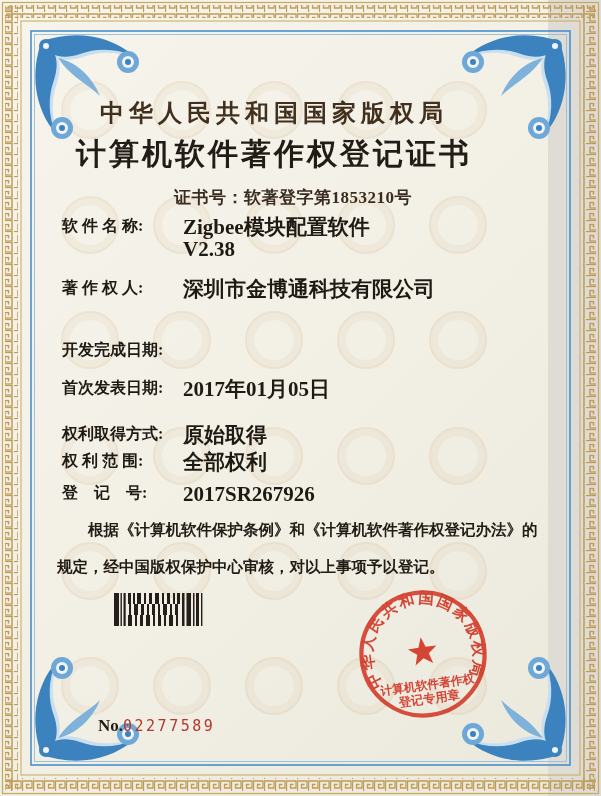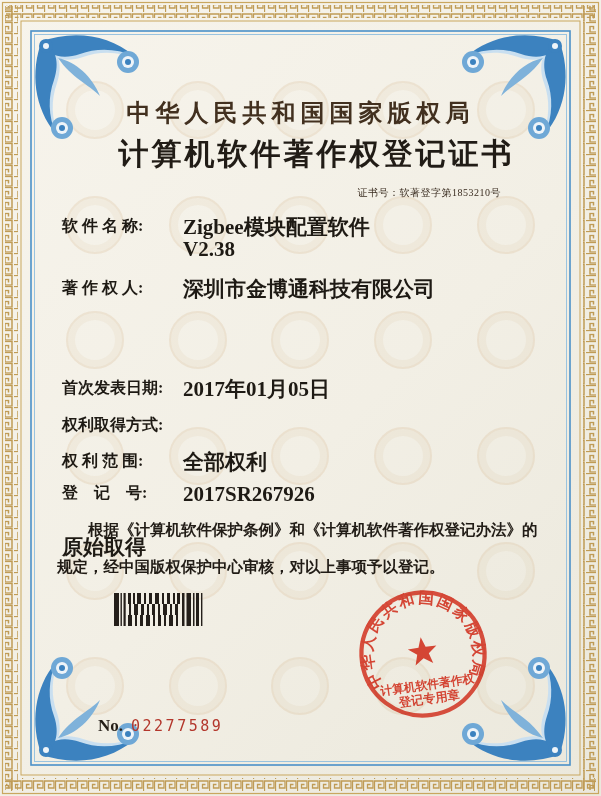--- a/index.html
+++ b/index.html
@@ -2,21 +2,21 @@
 <html><head>
 <meta charset="utf-8">
 <style>
   html,body{margin:0;padding:0;}
   body{
     width:601px;height:796px;overflow:hidden;
     font-family:"Liberation Serif","DejaVu Serif",serif;
     background:#dedcd4;
   }
   .page{
-    position:relative;width:601px;height:796px;
+    position:relative;width:548px;height:796px;
     background:linear-gradient(135deg,#f7f4ec 0%,#f2efe5 55%,#ebe8dc 100%);
   }
   
   .watermarks{
     position:absolute;left:44px;top:52px;right:44px;bottom:52px;
     display:grid;grid-template-columns:repeat(5,1fr);grid-template-rows:repeat(6,1fr);
     z-index:1;pointer-events:none;
   }
   .wm{
     justify-self:center;align-self:center;
@@ -26,43 +26,43 @@
   }
   
   .frame{position:absolute;left:0;top:0;z-index:2;pointer-events:none;}
   
   .authority{
     position:absolute;left:0;top:97px;width:100%;text-align:center;
     font-size:24px;font-weight:700;letter-spacing:5px;color:#42301f;z-index:3;
   }
   .cert-title{
     position:absolute;left:0;top:134px;width:100%;text-align:center;
-    font-size:30px;font-weight:700;letter-spacing:3px;color:#211c16;z-index:3;padding-left:16px;
+    font-size:30px;font-weight:700;letter-spacing:3px;color:#211c16;z-index:3;
   }
   .cert-no{
-    position:absolute;right:100px;top:186px;
-    font-size:10px;font-weight:400;color:#3a2c20;letter-spacing:0.5px;z-index:3;
+    position:absolute;right:136px;top:186px;
+    font-size:17px;font-weight:700;color:#3a2c20;letter-spacing:0.5px;z-index:3;
   }
   .fields{position:absolute;left:62px;top:0;width:480px;z-index:3;color:#1e1a14;}
   .row{position:absolute;left:0;display:flex;align-items:flex-start;}
   .row .lbl{
     display:inline-block;width:121px;flex:0 0 121px;
     font-size:16px;font-weight:700;white-space:nowrap;
   }
   .row .val{font-size:21px;font-weight:700;line-height:22px;}
   .statement{
     position:absolute;left:57px;top:511px;width:489px;margin:0;
     font-size:15.5px;font-weight:600;line-height:37px;text-indent:2em;
     color:#211c16;z-index:3;
   }
   
   .barcode{position:absolute;left:114px;top:593px;z-index:3;}
   
   .serial{position:absolute;left:98px;top:716px;z-index:3;white-space:nowrap;}
-  .serial .no{font-size:17px;font-weight:700;color:#241e17;margin-right:8px;}
+  .serial .no{font-size:17px;font-weight:700;color:#241e17;}
   .serial .num{
     font-family:"DejaVu Sans Mono","Liberation Mono",monospace;
     font-size:15px;color:#b3372c;letter-spacing:2.5px;
   }
   .issue-date{
     position:absolute;left:357px;top:711px;z-index:3;
     font-size:16.5px;font-weight:700;color:#17130e;letter-spacing:0.5px;
   }
   
   .seal{
@@ -158,26 +158,27 @@
       <span class="val">
         <span style="display:block;">Zigbee模块配置软件</span>
         <span style="display:block;">V2.38</span>
       </span>
     </div>
     <div class="row" style="top:278px;">
       <span class="lbl">著 作 权 人:</span>
       <span class="val">深圳市金博通科技有限公司</span>
     </div>
     <div class="row" style="top:340px;">
+      <span class="lbl">开发完成日期:</span>
     </div>
     <div class="row" style="top:378px;">
       <span class="lbl">首次发表日期:</span>
       <span class="val">2017年01月05日</span>
     </div>
-    <div class="row" style="top:415px;flex-direction:column;">
+    <div class="row" style="top:424px;">
       <span class="lbl">权利取得方式:</span>
       <span class="val">原始取得</span>
     </div>
     <div class="row" style="top:451px;">
       <span class="lbl">权 利 范 围:</span>
       <span class="val">全部权利</span>
     </div>
     <div class="row" style="top:483px;justify-content:center;">
       <span class="lbl">登　记　号:</span>
       <span class="val">2017SR267926</span>

